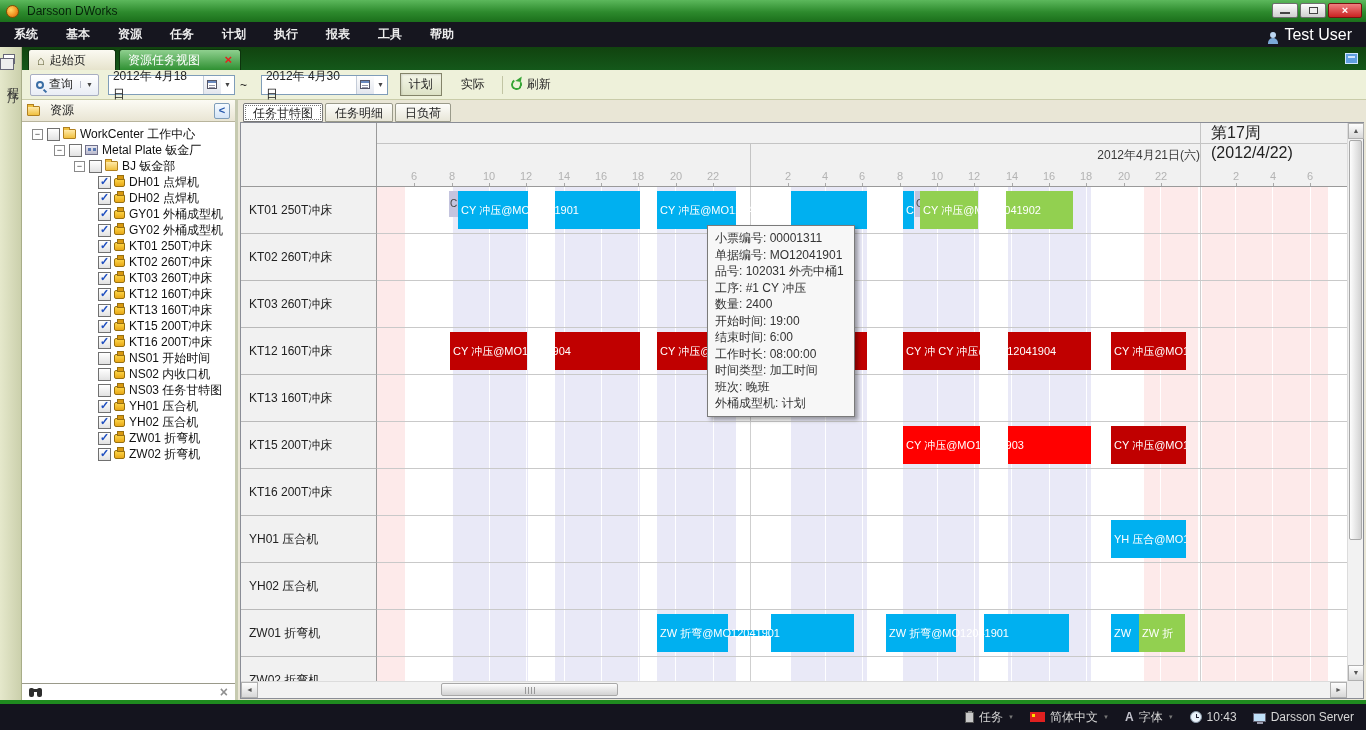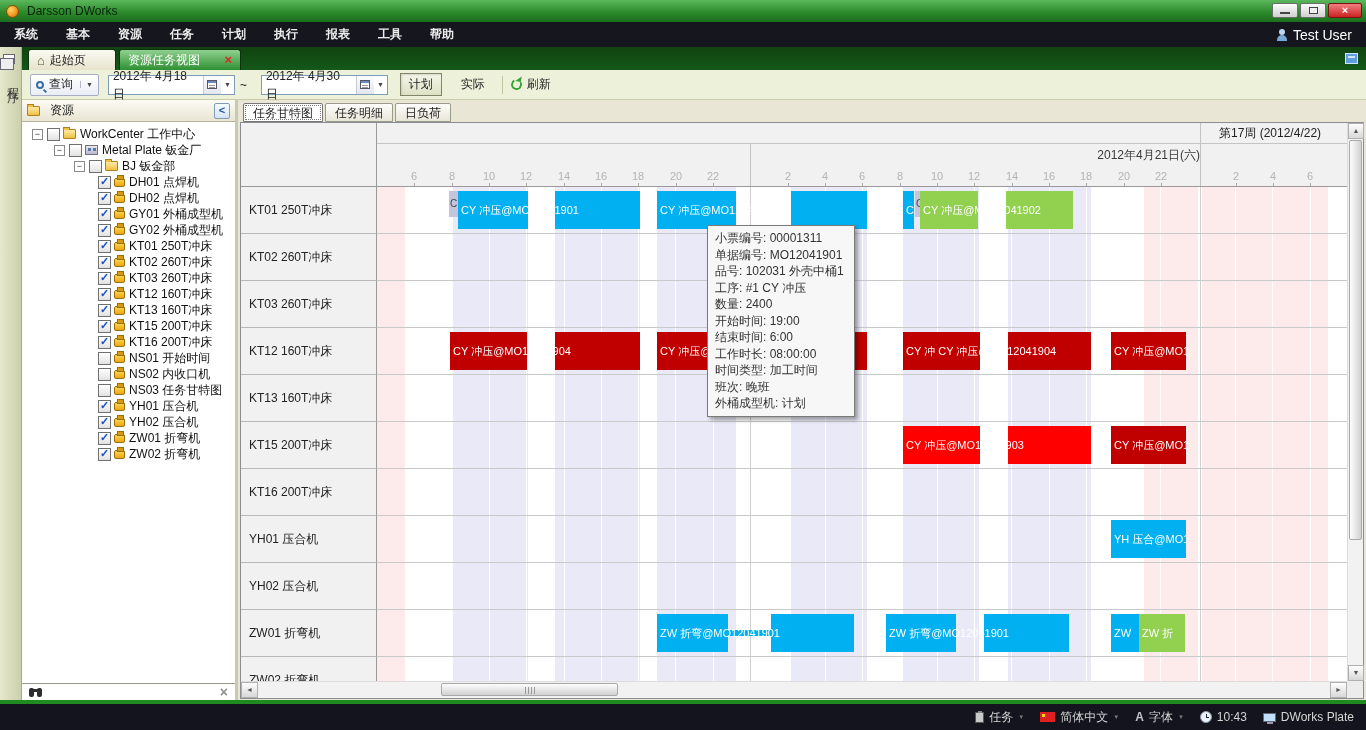--- a/index.html
+++ b/index.html
@@ -17,21 +17,21 @@
     background:linear-gradient(#fdfdfd,#cfcfcf); position:relative; }
   .win-btn.close { width:34px; background:linear-gradient(#f08080,#cc2222); border-color:#7a1010;
     color:#fff; font-size:11px; font-weight:bold; text-align:center; line-height:13px; }
   .glyph-min { position:absolute; left:7px; bottom:3px; width:10px; height:2px; background:#444; }
   .glyph-restore { position:absolute; left:8px; top:3px; width:9px; height:7px; border:1px solid #444; background:#eee; }
 
   
   .menubar { position:absolute; left:0; top:22px; width:1366px; height:25px; background:#16161f;
     display:flex; align-items:center; }
   .menu-item { padding:0 14px; font-size:12px; color:#ededed; line-height:25px; cursor:default;font-weight:bold; }
-  .menu-user { margin-left:auto; margin-right:14px; display:flex; align-items:center; gap:5px; color:#fff; font-size:14px; }
+  .menu-user { margin-left:auto; margin-right:14px; display:flex; align-items:flex-end; gap:5px; color:#fff; font-size:16px; }
   .user-icon { width:12px; height:12px; position:relative; }
   .user-icon::before { content:""; position:absolute; left:3px; top:0; width:6px; height:6px; border-radius:50%; background:#bcd6f2; }
   .user-icon::after { content:""; position:absolute; left:1px; top:6px; width:10px; height:6px; border-radius:5px 5px 0 0; background:#7aa8d8; }
 
   
   .tabstrip { position:absolute; left:22px; top:47px; width:1344px; height:23px;
     background:linear-gradient(#11430f,#14581a); }
   .doc-tab { position:absolute; top:2px; height:21px; border-radius:3px 3px 0 0; font-size:12px;
     display:flex; align-items:center; padding:0 8px; gap:5px; }
   .doc-tab.home { left:6px; width:88px; background:linear-gradient(#fbfaf2,#e6e3cc); color:#222; border:1px solid #0d330d; border-bottom:none; }
@@ -110,21 +110,21 @@
   .vtab.active { background:#fff; outline:1px dotted #777; outline-offset:-3px; border-color:#777; }
 
   
   .gantt-frame { position:absolute; left:2px; top:22px; width:1124px; height:577px; background:#fff;
     border:1px solid #8a8d96; }
   .corner-cell { position:absolute; left:0; top:0; width:136px; height:64px; background:#f1f1f1;
     border-right:1px solid #9a9a9a; border-bottom:1px solid #9a9a9a; }
   .tl-header { position:absolute; left:136px; top:0; width:970px; height:64px; background:#f1f1f1; border-bottom:1px solid #9a9a9a; }
   .week-line { position:absolute; left:0; top:20px; width:970px; height:1px; background:#c4c4c4; }
   .week-cell { position:absolute; left:823px; top:0; width:147px; height:20px; border-left:1px solid #c4c4c4;
-    font-size:12px; color:#222; line-height:20px; padding-left:18px; }
+    font-size:16px; color:#222; line-height:20px; padding-left:10px; }
   .day-cell { position:absolute; top:21px; height:42px; font-size:12px; color:#3a3a3a; text-align:center; padding-top:3px; }
   .day-cell.bl { border-left:1px solid #c4c4c4; }
   .hour-label { position:absolute; bottom:4px; width:24px; text-align:center; font-size:11px; color:#b3b3b3; }
   .hour-tick { position:absolute; bottom:0; width:1px; height:3px; background:#aaa; }
 
   .rows-viewport { position:absolute; left:0; top:64px; width:1106px; height:494px; overflow:hidden; }
   .chart-bg { position:absolute; left:136px; top:0; width:970px; height:494px; }
   .stripe { position:absolute; top:0; height:494px; }
   .stripe.shift { background:#e9e9f7; }
   .stripe.offwork { background:#fdeaea; }
@@ -581,17 +581,17 @@
         <span class="sicon font-icon"></span>
         <span>字体</span>
         <span class="s-caret">▼</span>
       </div>
       <div class="status-item">
         <span class="sicon clock-icon"></span>
         <span>10:43</span>
       </div>
       <div class="status-item">
         <span class="sicon monitor-icon"></span>
-        <span>DWorks Plate</span>
+        <span>Darsson Server</span>
       </div>
     </div>
 
 </div>
 
 </body></html>

